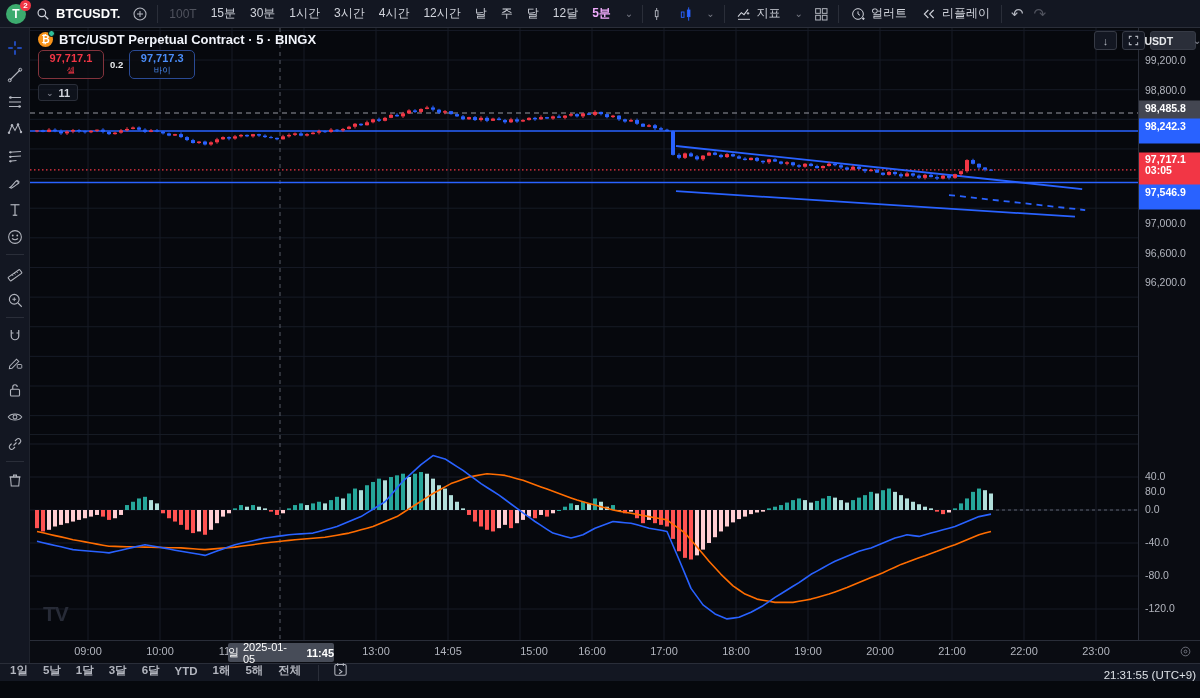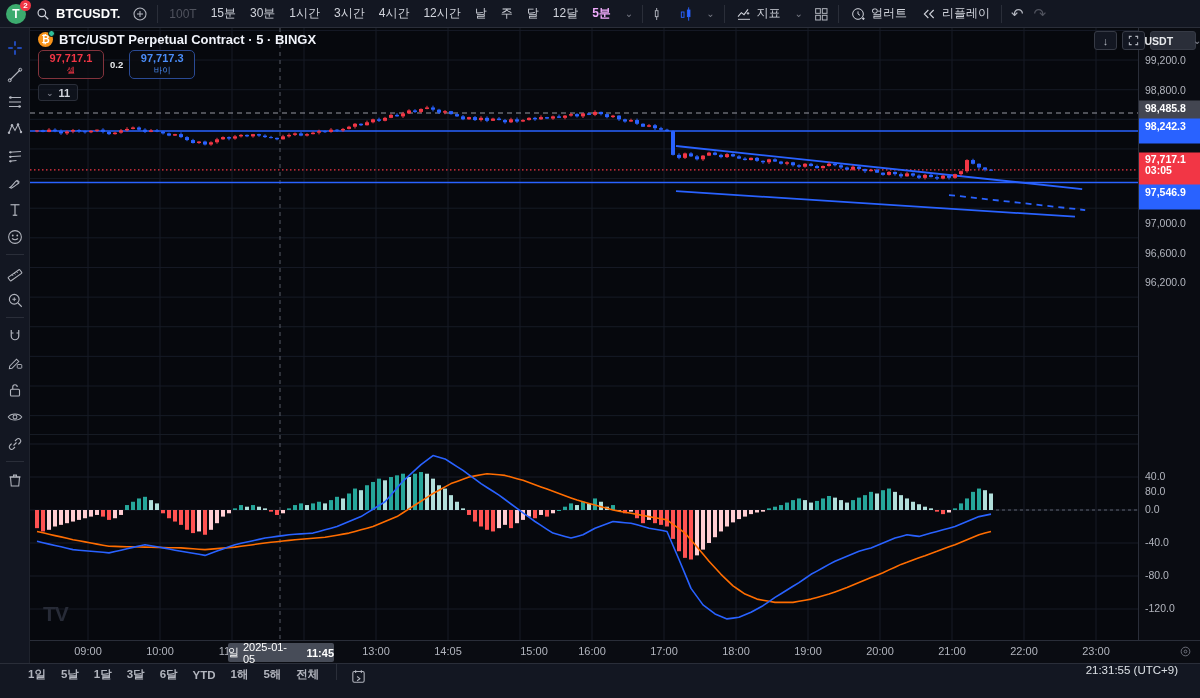--- a/index.html
+++ b/index.html
@@ -75,22 +75,22 @@
             border-radius:3px; background:rgba(19,23,34,.7); color:#d1d4dc; font-size:11px; font-weight:bold;
             display:flex; align-items:center; gap:5px; z-index:15; cursor:pointer; }
   .legend-pill .c { color:#787b86; font-size:9px; }
   .watermark { position:absolute; left:13px; bottom:14px; color:#272b37; font-size:21px; font-weight:bold;
                letter-spacing:-1px; z-index:5; }
   .tt-box { position:absolute; top:2px; height:19px; background:#474c58; border-radius:2px; color:#fff;
             display:flex; align-items:center; justify-content:center; gap:8px; font-size:11px; z-index:12; }
   .axis-gear { position:absolute; right:8px; top:4px; color:#787b86; }
 
   
-  .bottombar { position:absolute; left:0; top:663px; width:1200px; height:35px; background:#131722;
-               border-top:1px solid #2a2e39; display:flex; align-items:flex-start; padding:0 22px; z-index:40; }
+  .bottombar { position:absolute; left:0; top:663px; width:1200px; height:18px; background:#131722;
+               border-top:1px solid #2a2e39; display:flex; align-items:flex-end; padding:0 4px; z-index:40; }
   .range-btn { padding:3px 6px; margin-right:3px; color:#b2b5be; font-size:11.5px; font-weight:bold;
                border-radius:3px; cursor:pointer; }
   .bb-sep { width:1px; height:16px; background:#2a2e39; margin:0 8px; }
   .bb-clock { margin-left:auto; color:#dde1e6; font-size:11.5px; }
   svg { display:block; }
 </style>
 </head>
 <body>
 
 <div class="app">

